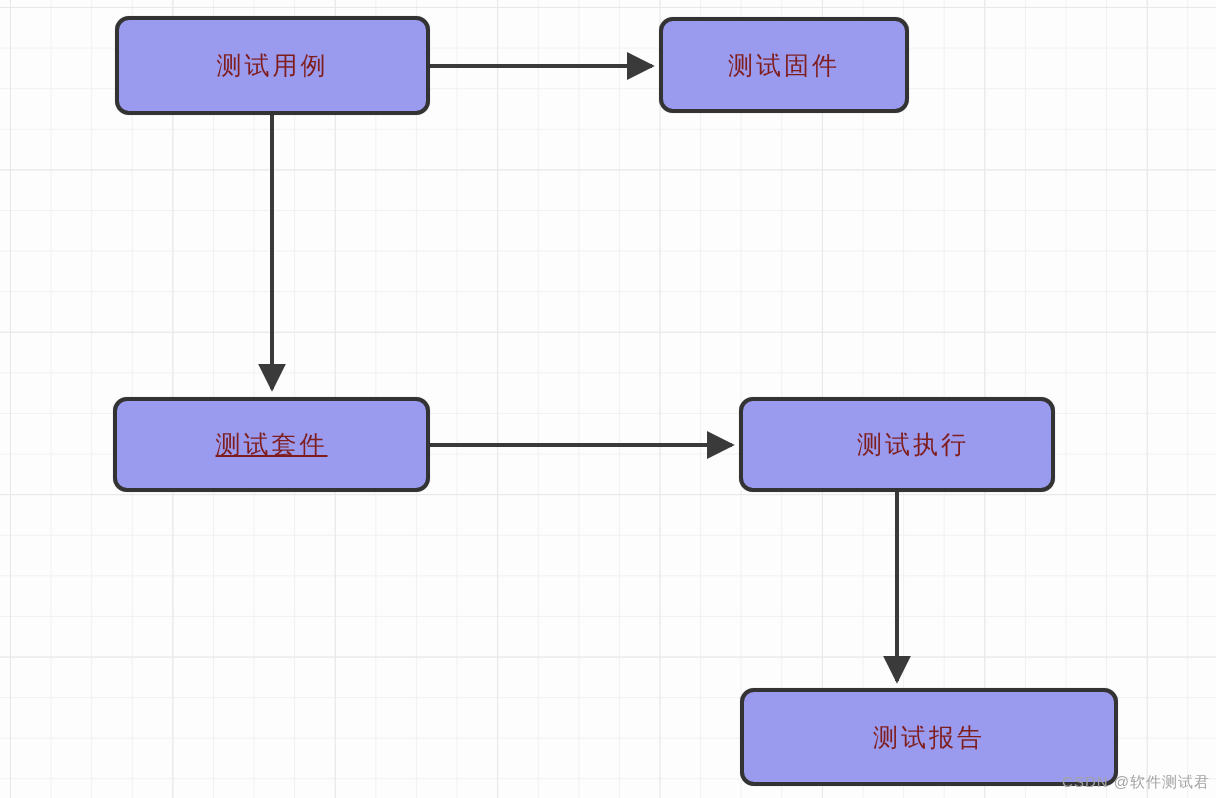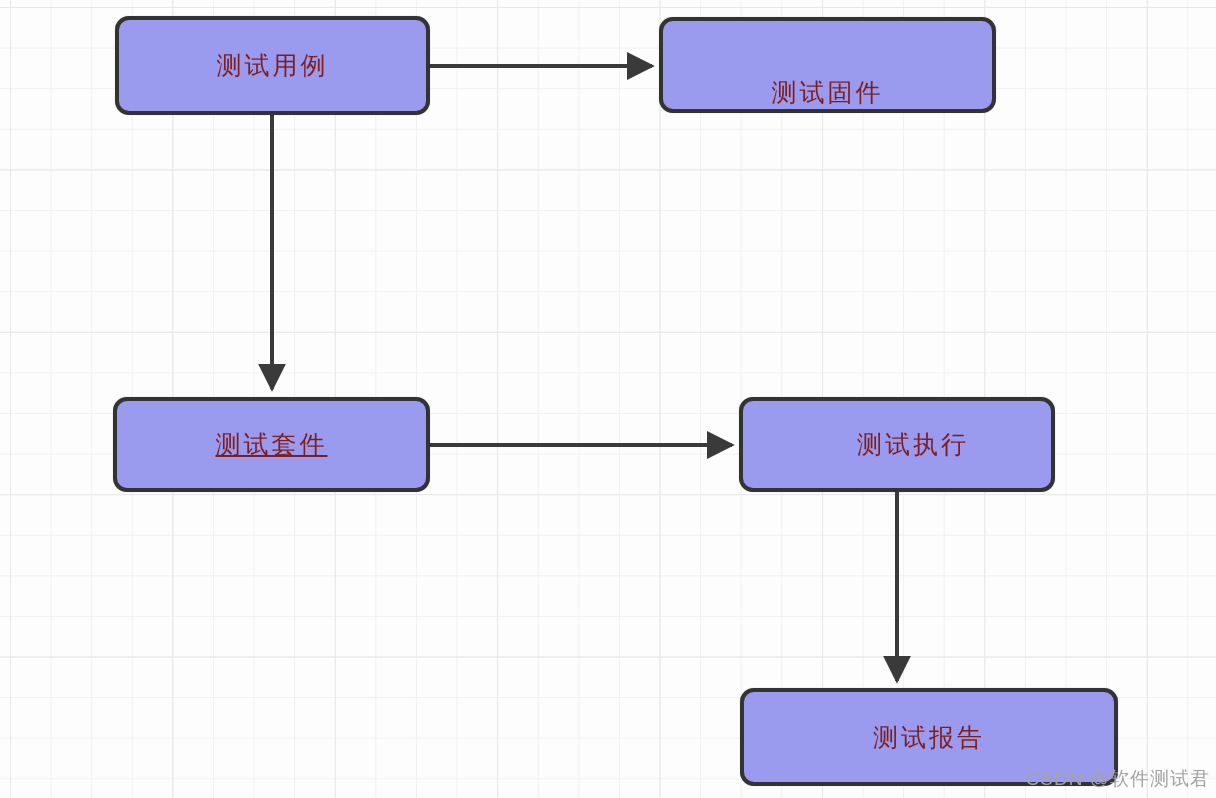--- a/index.html
+++ b/index.html
@@ -39,39 +39,39 @@
     display: flex;
     align-items: center;
     justify-content: center;
     color: #7f1d1d;
     font-size: 25px;
     letter-spacing: 3px;
     box-shadow: 0 0 1px rgba(0,0,0,0.35);
   }
 
   .node-test-case      { left: 115px; top: 16px;  width: 315px; height: 99px; }
-  .node-test-fixture   { left: 659px; top: 17px;  width: 337px; height: 96px; align-items: flex-end; }
+  .node-test-fixture   { left: 659px; top: 17px;  width: 250px; height: 96px; }
   .node-test-suite     { left: 113px; top: 397px; width: 317px; height: 95px; text-decoration: underline; }
   .node-test-execution { left: 739px; top: 397px; width: 316px; height: 95px; padding-left: 32px; }
   .node-test-report    { left: 740px; top: 688px; width: 378px; height: 98px; }
 
   .edges-layer {
     position: absolute;
     left: 0;
     top: 0;
     width: 1216px;
     height: 798px;
     pointer-events: none;
   }
 
   .watermark {
     position: absolute;
     right: 6px;
     bottom: 6px;
-    font-size: 19px;
+    font-size: 15px;
     color: #a3a3a3;
     letter-spacing: 1px;
     white-space: nowrap;
   }
 </style>
 </head>
 <body>
 
 <div class="canvas">
 

